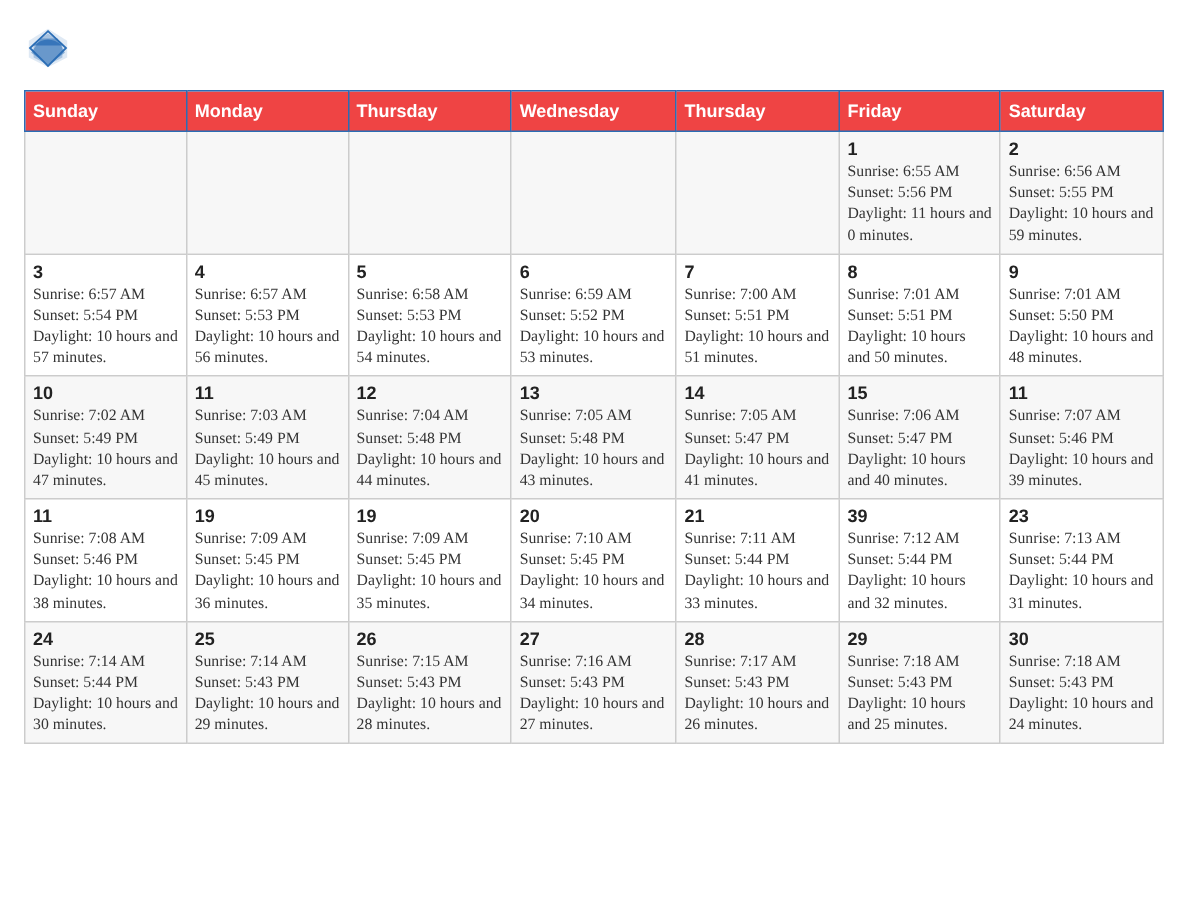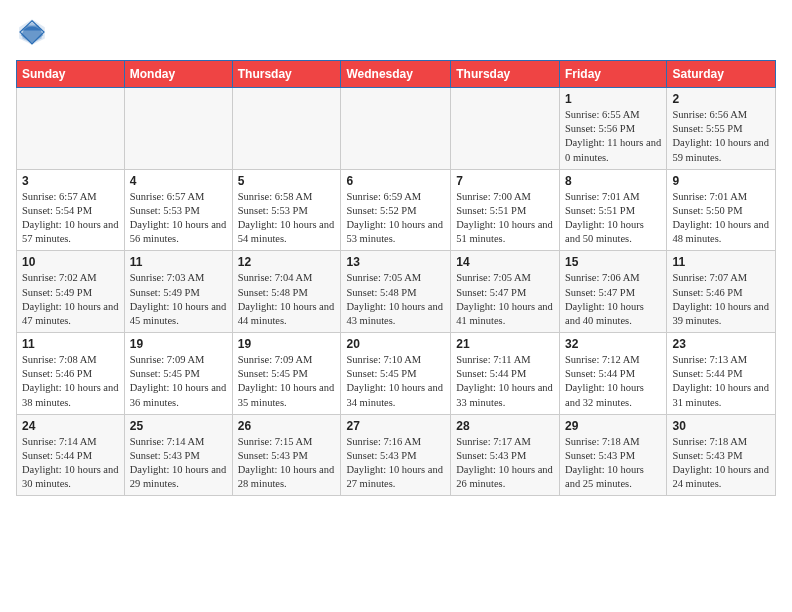--- a/index.html
+++ b/index.html
@@ -215,21 +215,21 @@
         </td>
         <td>
           <div class="day-num">20</div>
           <div class="day-info">Sunrise: 7:10 AM<br>Sunset: 5:45 PM<br>Daylight: 10 hours and 34 minutes.</div>
         </td>
         <td>
           <div class="day-num">21</div>
           <div class="day-info">Sunrise: 7:11 AM<br>Sunset: 5:44 PM<br>Daylight: 10 hours and 33 minutes.</div>
         </td>
         <td>
-          <div class="day-num">32</div>
+          <div class="day-num">39</div>
           <div class="day-info">Sunrise: 7:12 AM<br>Sunset: 5:44 PM<br>Daylight: 10 hours and 32 minutes.</div>
         </td>
         <td>
           <div class="day-num">23</div>
           <div class="day-info">Sunrise: 7:13 AM<br>Sunset: 5:44 PM<br>Daylight: 10 hours and 31 minutes.</div>
         </td>
       </tr>
       <tr>
         <td>
           <div class="day-num">24</div>

